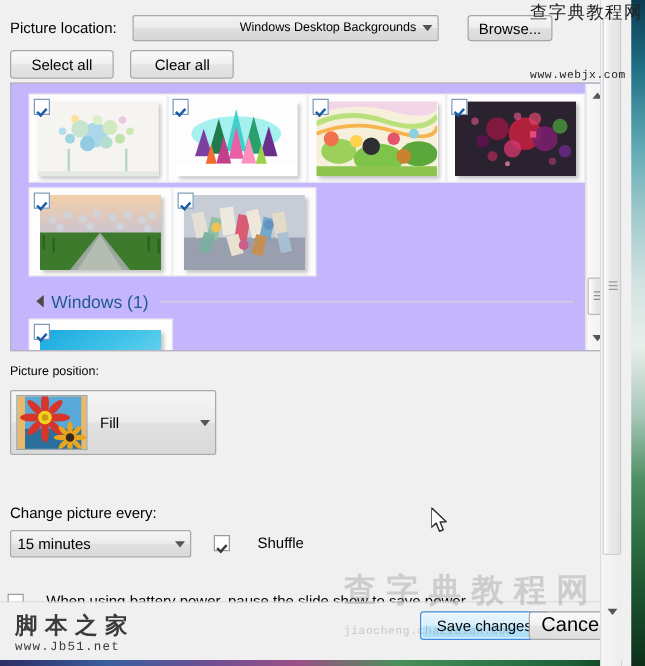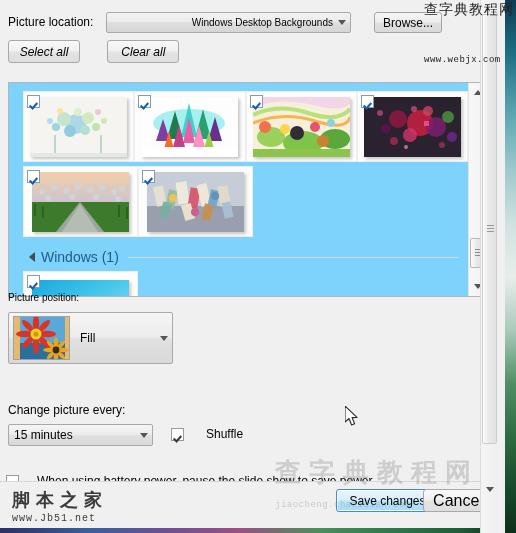--- a/index.html
+++ b/index.html
@@ -91,30 +91,30 @@
     background: linear-gradient(180deg,#f6f6f6 0%,#ededed 48%,#e0e0e0 52%,#dadada 100%);
     border: 1px solid #a5a5a5; border-radius: 3px;
     display: flex; align-items: center; justify-content: center;
     font-size: 12px;
   }
 
   
   #row-selectbtns { position: absolute; top: 40px; left: 8px; }
   .plain-btn {
     display: inline-flex; align-items: center; justify-content: center;
-    height: 23px; width: 72px;
+    height: 23px; width: 83px;
     background: linear-gradient(180deg,#f9f9f9 0%,#f0f0f0 48%,#e4e4e4 52%,#dedede 100%);
     border: 1px solid #a8a8a8; border-radius: 3px;
-    font-size: 12px; margin-right: 24px; font-style: italic;
+    font-size: 12px; margin-right: 10px;
   }
 
   
   #thumb-listbox {
-    position: absolute; top: 82px; left: 8px; width: 478px; height: 215px;
-    background: #7dd3fc; border: 1px solid #b4b4b4;
+    position: absolute; top: 66px; left: 8px; width: 478px; height: 215px;
+    background: #c4b5fd; border: 1px solid #b4b4b4;
     overflow: hidden;
   }
   #thumb-content {
     position: absolute; top: 0; left: 0; right: 17px; bottom: 0;
     padding: 4px 0 0 14px;
   }
   .thumb-row { display: flex; }
   .thumb-cell {
     position: relative; width: 115px; height: 71px; margin: 4px 0 0 0;
     background: #fdfdfd; border: 1px solid #eeeeee;

